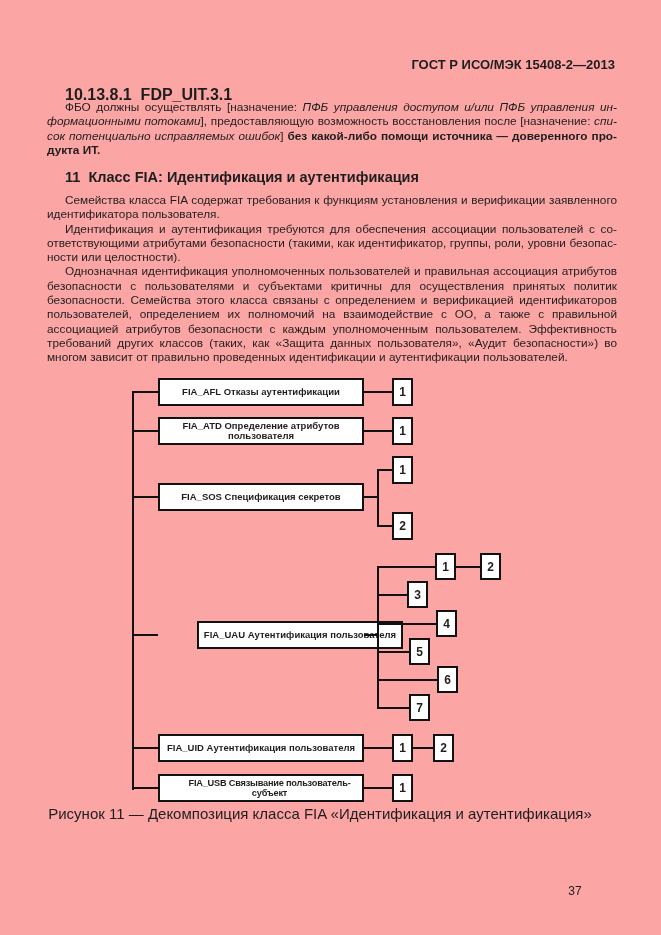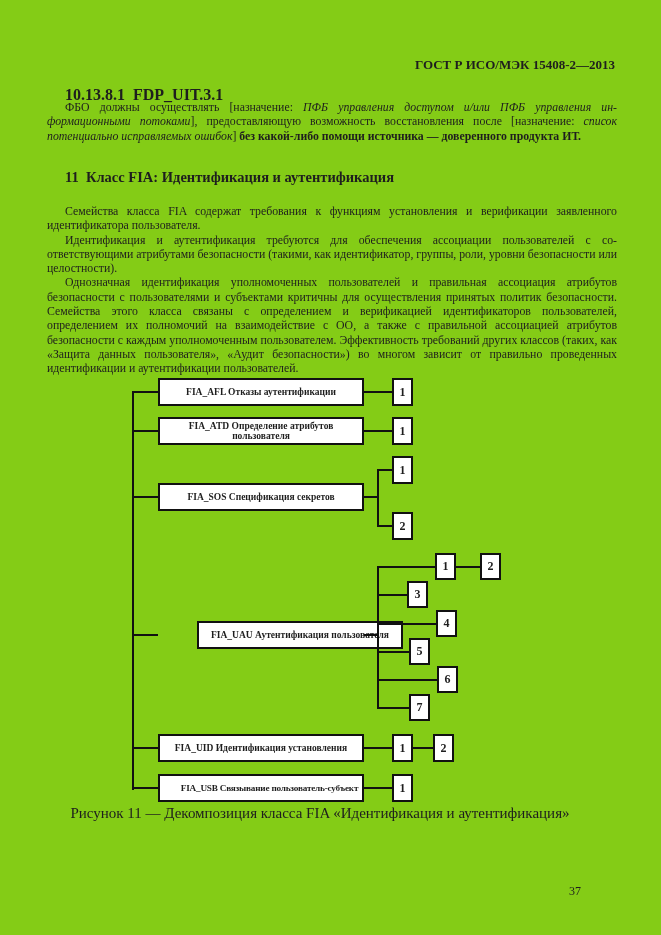--- a/index.html
+++ b/index.html
@@ -1,27 +1,27 @@
 <!DOCTYPE html>
 <html lang="ru"><head>
 <meta charset="utf-8">
 <style>
   html,body{margin:0;padding:0;}
   body{background:#ffffff;font-family:"Liberation Sans","DejaVu Sans",sans-serif;color:#1e1e1e;}
-  #page{position:relative;width:661px;height:935px;background:#84cc16;overflow:hidden;font-family:Liberation Serif, serif;}
+  #page{position:relative;width:661px;height:935px;background:#fca5a5;overflow:hidden;}
 
   .running-head{position:absolute;top:57px;left:47px;width:568px;text-align:right;
     font-size:13px;font-weight:bold;white-space:pre-wrap;}
   .section-heading{position:absolute;top:86px;left:65px;font-size:16px;font-weight:bold;white-space:pre-wrap;}
   .textcol{position:absolute;left:47px;width:570px;font-size:11.8px;line-height:14.3px;
     text-align:justify;hyphens:auto;-webkit-hyphens:auto;}
   .intro-col{top:100px;}
   .intro-col p,.body-col p{margin:0;text-indent:18px;}
   .chapter-heading{position:absolute;top:169px;left:65px;font-size:14.5px;font-weight:bold;white-space:pre-wrap;}
-  .body-col{top:204px;}
+  .body-col{top:193px;}
 
   
   #diagram{position:absolute;left:0;top:372px;width:538px;height:446px;}
   .hl,.vl{position:absolute;background:#111;}
   .hl{height:2px;}
   .vl{width:2px;}
   .fam-box{position:absolute;left:158px;width:206px;height:28px;box-sizing:border-box;
     border:2px solid #111;background:#fff;display:flex;align-items:center;justify-content:center;
     text-align:center;font-weight:bold;font-size:9.5px;line-height:10.5px;padding:0 3px;}
   .fam-usb{font-size:9.2px;letter-spacing:-0.2px;padding-left:20px;}
@@ -91,21 +91,21 @@
     <div class="comp-box comp-sm" style="left:407px;top:209px;">3</div>
     <div class="hl" style="left:377px;top:251px;width:59px;"></div>
     <div class="comp-box comp-sm" style="left:436px;top:238px;">4</div>
     <div class="hl" style="left:377px;top:279px;width:32px;"></div>
     <div class="comp-box comp-sm" style="left:409px;top:266px;">5</div>
     <div class="hl" style="left:377px;top:307px;width:60px;"></div>
     <div class="comp-box comp-sm" style="left:437px;top:294px;">6</div>
     <div class="hl" style="left:377px;top:335px;width:32px;"></div>
     <div class="comp-box comp-sm" style="left:409px;top:322px;">7</div>
 
-    <div class="fam-box" style="top:362px;">FIA_UID Идентификация установления</div>
+    <div class="fam-box" style="top:362px;">FIA_UID Аутентификация пользователя</div>
     <div class="hl" style="left:364px;top:375px;width:28px;"></div>
     <div class="comp-box" style="left:392px;top:362px;">1</div>
     <div class="hl" style="left:413px;top:375px;width:20px;"></div>
     <div class="comp-box" style="left:433px;top:362px;">2</div>
 
     <div class="fam-box fam-usb" style="top:402px;">FIA_USB Связывание пользователь-субъект</div>
     <div class="hl" style="left:364px;top:415px;width:28px;"></div>
     <div class="comp-box" style="left:392px;top:402px;">1</div>
   </div>
 

